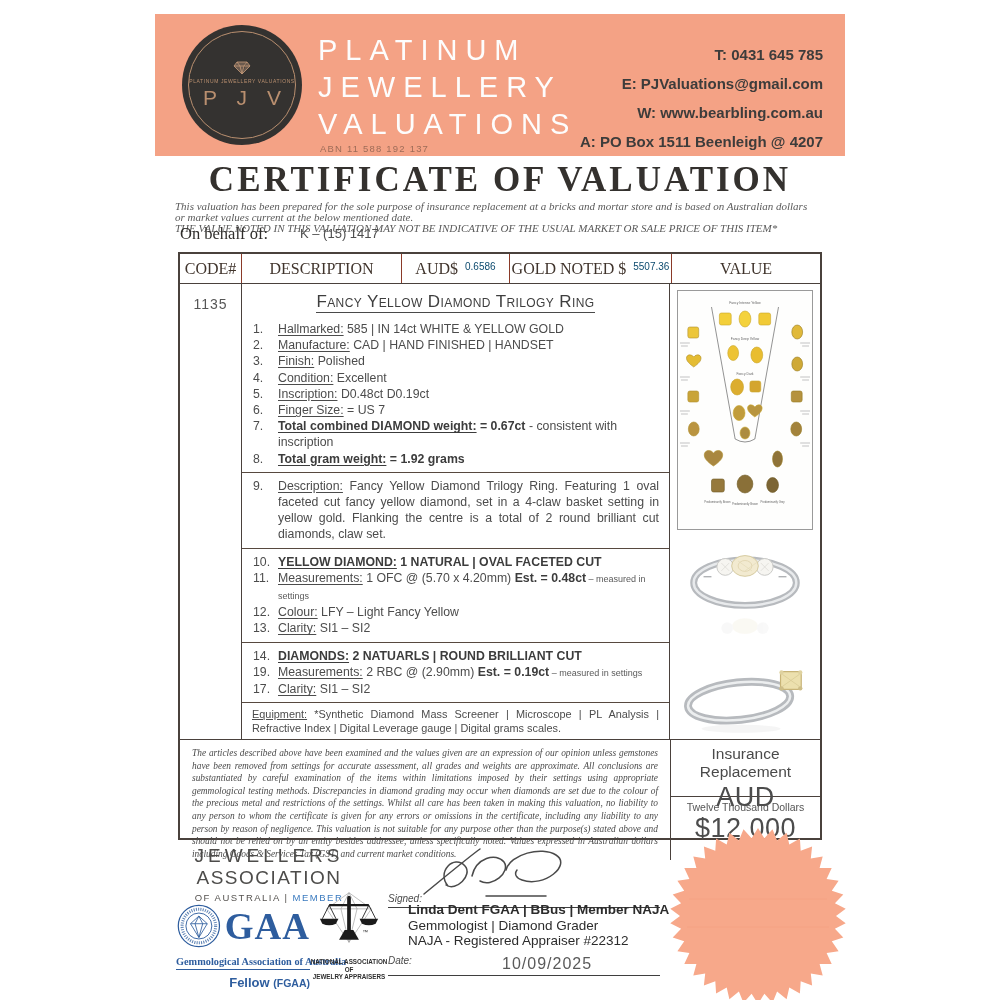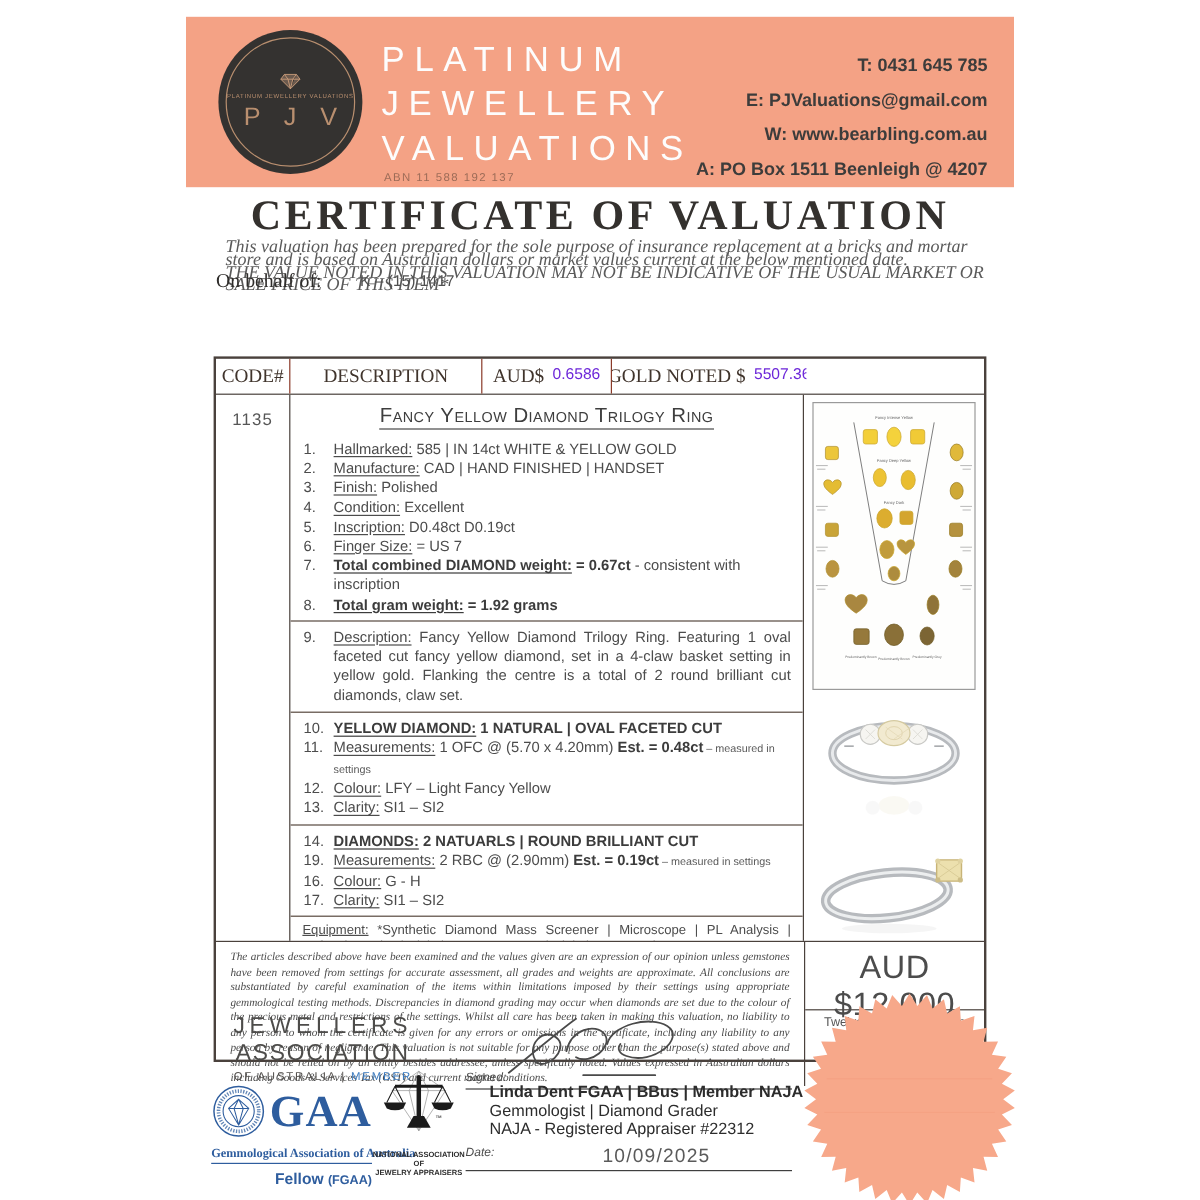--- a/index.html
+++ b/index.html
@@ -18,33 +18,33 @@
   .pjv-logo::before{content:"";position:absolute;inset:6px;border:1.5px solid var(--copper);border-radius:50%;}
   .pjv-ringtext{font-size:5px;letter-spacing:.6px;color:var(--copper);margin:3px 0 2px;white-space:nowrap;}
   .pjv-initials{font-size:21px;letter-spacing:7px;color:var(--copper);padding-left:7px;}
   .brand{left:163px;top:18px;color:#fdfdfd;font-size:29px;font-weight:400;letter-spacing:8px;line-height:37px;white-space:nowrap;}
   .abn{left:165px;top:129px;font-size:9.5px;letter-spacing:1.2px;color:rgba(83,62,50,.55);}
   .contacts{right:22px;top:26px;text-align:right;font-size:15px;font-weight:700;color:#3d3c3b;line-height:29px;white-space:nowrap;}
 
   
   .cert-title{left:155px;top:160px;width:690px;text-align:center;font-family:"Liberation Serif",serif;
               font-size:35px;font-weight:700;letter-spacing:3px;color:#34312e;white-space:nowrap;}
-  .intro{left:188px;top:201px;width:642px;font-family:"Liberation Serif",serif;font-style:italic;
-         font-size:15px;line-height:10.8px;color:#5a5a5a;}
+  .intro{left:175px;top:201px;width:642px;font-family:"Liberation Serif",serif;font-style:italic;
+         font-size:11px;line-height:10.8px;color:#5a5a5a;}
   .behalf{left:180px;top:224px;width:642px;}
   .behalf .lab{font-family:"Liberation Serif",serif;font-size:16.5px;color:#2f2d2b;}
   .behalf .val{font-size:13px;color:#4f4f4f;margin-left:32px;position:relative;top:-1px;}
 
   
-  .val-table{left:178px;top:252px;width:644px;height:588px;border:2px solid var(--tableline);box-sizing:border-box;background:#fff;margin-top:45px;}
+  .val-table{left:178px;top:252px;width:644px;height:588px;border:2px solid var(--tableline);box-sizing:border-box;background:#fff;}
   .thead{display:grid;grid-template-columns:62px 160px 108px 162px 1fr;height:29px;border-bottom:1.7px solid var(--tableline);}
   .th{display:flex;align-items:center;justify-content:center;font-family:"Liberation Serif",serif;
       font-size:16px;color:#40342c;border-right:1.5px solid var(--maroon);white-space:nowrap;overflow:hidden;}
   .th:last-child{border-right:none;}
-  .th .rate{font-family:"Liberation Sans",sans-serif;font-size:13px;color:#6d28d9;margin-left:7px;position:relative;top:-2px;}
+  .th .rate{font-family:"Liberation Sans",sans-serif;font-size:10px;color:#0c4a6e;margin-left:7px;position:relative;top:-2px;}
   .tbody{display:grid;grid-template-columns:62px 428px 1fr;height:455px;}
   .code-cell{border-right:1.6px solid var(--tableline);text-align:center;padding-top:12px;font-size:14px;color:#565656;letter-spacing:1px;}
   .desc-cell{border-right:1.6px solid var(--tableline);padding:6px 10px 0;box-sizing:border-box;overflow:hidden;}
   .value-cell{position:relative;}
 
   .item-title{text-align:center;font-variant:small-caps;font-size:17px;letter-spacing:.4px;color:#3e3e3e;
               margin:2px 0 9px;}
   .item-title span{border-bottom:1.2px solid #4a4a4a;padding-bottom:1px;}
   .list{font-size:12.3px;line-height:16.2px;color:#4c4c4c;}
   .item{position:relative;padding-left:26px;}
@@ -139,20 +139,21 @@
     <div class="th">CODE#</div>
     <div class="th">DESCRIPTION</div>
     <div class="th">
         <span>AUD$</span>
         <span class="rate">0.6586</span>
       </div>
     <div class="th">
         <span>GOLD NOTED $</span>
         <span class="rate">5507.36</span>
       </div>
+    <div class="th">VALUE</div>
   </div>
 
   <div class="tbody">
     <div class="code-cell">1135</div>
 
     <div class="desc-cell">
       <div class="item-title"><span>Fancy Yellow Diamond Trilogy Ring</span></div>
       <div class="list">
           <div class="item"><span class="num">1.</span><span class="lbl">Hallmarked:</span> 585 | IN 14ct WHITE &amp; YELLOW GOLD</div>
           <div class="item"><span class="num">2.</span><span class="lbl">Manufacture:</span> CAD | HAND FINISHED | HANDSET</div>
@@ -171,21 +172,20 @@
       <div class="list">
           <div class="item"><span class="num">10.</span><span class="lbl b">YELLOW DIAMOND:</span><b> 1 NATURAL | OVAL FACETED CUT</b></div>
           <div class="item"><span class="num">11.</span><span class="lbl">Measurements:</span> 1 OFC @ (5.70 x 4.20mm) <b>Est. = 0.48ct</b><span class="sm"> – measured in settings</span></div>
           <div class="item"><span class="num">12.</span><span class="lbl">Colour:</span> LFY – Light Fancy Yellow</div>
           <div class="item"><span class="num">13.</span><span class="lbl">Clarity:</span> SI1 – SI2</div>
         </div>
       <hr class="sect">
       <div class="list">
           <div class="item"><span class="num">14.</span><span class="lbl b">DIAMONDS:</span><b> 2 NATUARLS | ROUND BRILLIANT CUT</b></div>
           <div class="item"><span class="num">19.</span><span class="lbl">Measurements:</span> 2 RBC @ (2.90mm) <b>Est. = 0.19ct</b><span class="sm"> – measured in settings</span></div>
-          <div class="item"><span class="num">16.</span><span class="lbl">Colour:</span> G - H</div>
           <div class="item"><span class="num">17.</span><span class="lbl">Clarity:</span> SI1 – SI2</div>
         </div>
       <hr class="sect">
       <div class="notes">
           <div class="note"><span class="lbl">Equipment:</span> *Synthetic Diamond Mass Screener | Microscope | PL Analysis | Refractive Index | Digital Leverage gauge | Digital grams scales.</div>
         </div>
 
     </div>
 
     <div class="value-cell">
@@ -285,20 +285,21 @@
           <ellipse cx="72" cy="196" rx="40" ry="4" fill="#eee" opacity="0.6"></ellipse>
         </g>
       </svg>
     </div>
   </div>
 
   <div class="tfoot">
     <div class="foot-disclaimer">The articles described above have been examined and the values given are an expression of our opinion unless gemstones have been removed from settings for accurate assessment, all grades and weights are approximate. All conclusions are substantiated by careful examination of the items within limitations imposed by their settings using appropriate gemmological testing methods. Discrepancies in diamond grading may occur when diamonds are set due to the colour of the precious metal and restrictions of the settings. Whilst all care has been taken in making this valuation, no liability to any person to whom the certificate is given for any errors or omissions in the certificate, including any liability to any person by reason of negligence. This valuation is not suitable for any purpose other than the purpose(s) stated above and should not be relied on by an entity besides addressee, unless specifically noted. Values expressed in  Australian dollars including Goods &amp; Services Tax (GST) and current market conditions.</div>
     <div class="ins-cell">
       <div class="ins-top">
+        <div class="ins-label">Insurance Replacement</div>
         <div class="ins-amount">AUD $12,000</div>
       </div>
       <div class="ins-words">Twelve Thousand Dollars</div>
     </div>
   </div>
 </div>
 
 <div class="abs jaa">
   <div class="l1">JEWELLERS</div>
   <div class="l2">ASSOCIATION</div>

